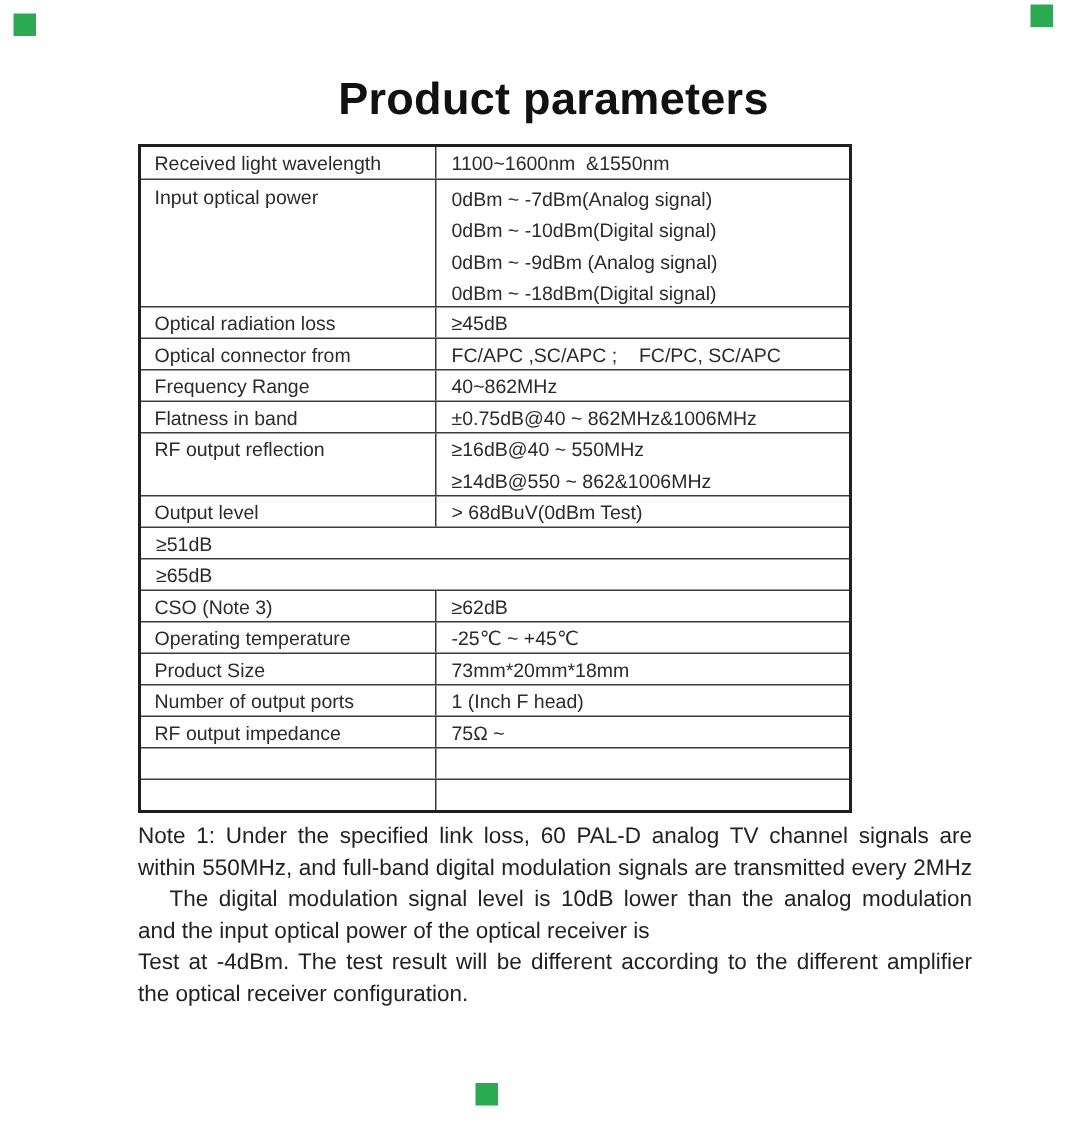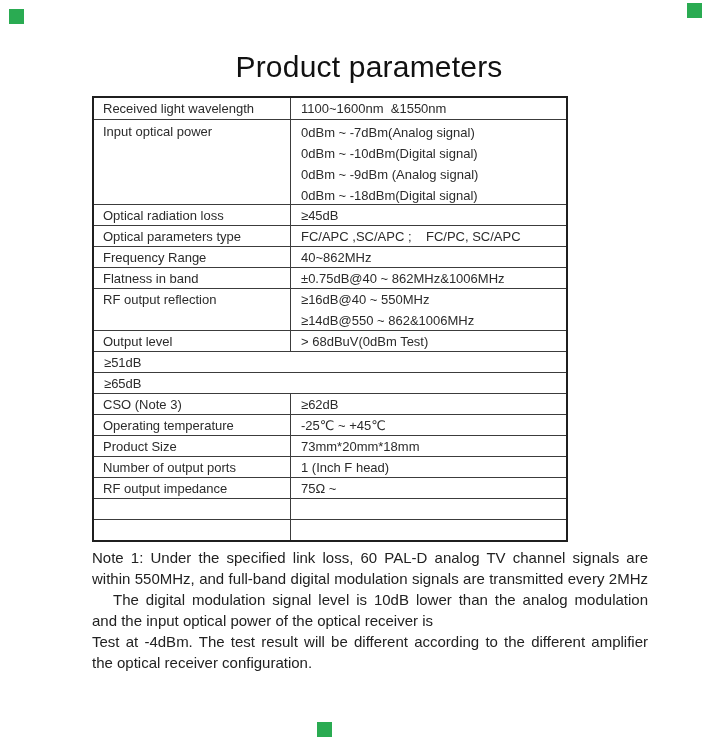--- a/index.html
+++ b/index.html
@@ -21,21 +21,21 @@
   #sq-tr { left: 687px; top: 3px; }
   #sq-bm { left: 317px; top: 722px; }
   #title {
     position: absolute;
     top: 50px;
     left: 0;
     width: 724px;
     padding-left: 14px;
     text-align: center;
     font-size: 30px;
-    font-weight: 400;
+    font-weight: 700;
     color: #111;
     letter-spacing: 0.2px;
   }
   #spec-table {
     position: absolute;
     left: 92px;
     top: 96px;
     width: 476px;
     border: 2px solid #1f1f1f;
     background: #fff;
@@ -118,21 +118,21 @@
     </div>
 
     <div class="row h21">
       <div class="cl">Optical radiation loss</div>
       <div class="cv">
         <div class="vl">≥45dB</div>
       </div>
     </div>
 
     <div class="row h21">
-      <div class="cl">Optical parameters type</div>
+      <div class="cl">Optical connector from</div>
       <div class="cv">
         <div class="vl">FC/APC ,SC/APC ;    FC/PC, SC/APC</div>
       </div>
     </div>
 
     <div class="row h21">
       <div class="cl">Frequency Range</div>
       <div class="cv">
         <div class="vl">40~862MHz</div>
       </div>

